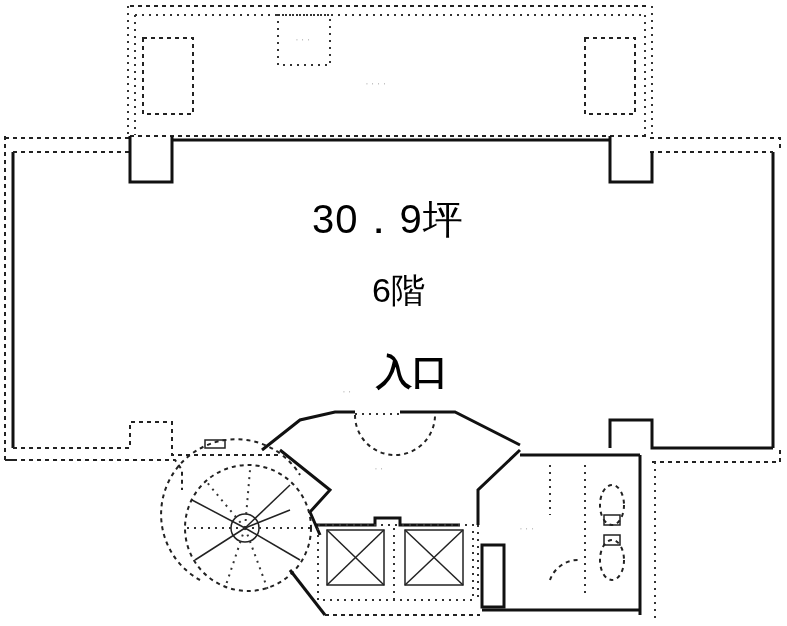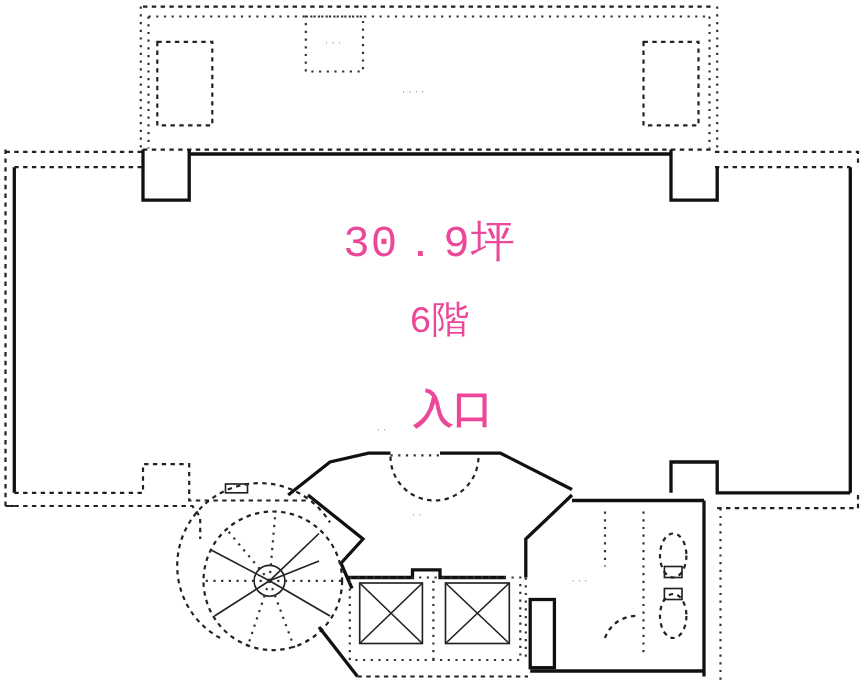--- a/index.html
+++ b/index.html
@@ -2,21 +2,21 @@
 <html><head>
 <meta charset="utf-8">
 <style>
   html, body { margin: 0; padding: 0; background: #ffffff; }
   body { width: 787px; height: 626px; position: relative; overflow: hidden; font-family: "DejaVu Sans", sans-serif; }
   svg { position: absolute; left: 0; top: 0; }
   .wall { fill: none; stroke: #111; stroke-width: 3; }
   .thin { fill: none; stroke: #222; stroke-width: 1.5; }
   .dash { fill: none; stroke: #222; stroke-width: 2; stroke-dasharray: 4 4; }
   .dot  { fill: none; stroke: #333; stroke-width: 2; stroke-dasharray: 2 5; }
-  .label { position: absolute; color: #ec4899; white-space: nowrap; font-family: Liberation Mono, monospace; }
+  .label { position: absolute; color: #000000; white-space: nowrap; font-family: Liberation Sans, sans-serif; }
   .area { left: 312px; top: 192px; font-size: 40px; letter-spacing: 1px; }
   .floor { left: 372px; top: 268px; font-size: 34px; }
   .entrance { left: 376px; top: 348px; font-size: 36px; font-weight: bold; }
   .tiny { position: absolute; font-size: 6px; color: #444; letter-spacing: 1px; }
 </style>
 </head>
 <body>
 
 <svg width="787" height="626" viewBox="0 0 787 626">
 

